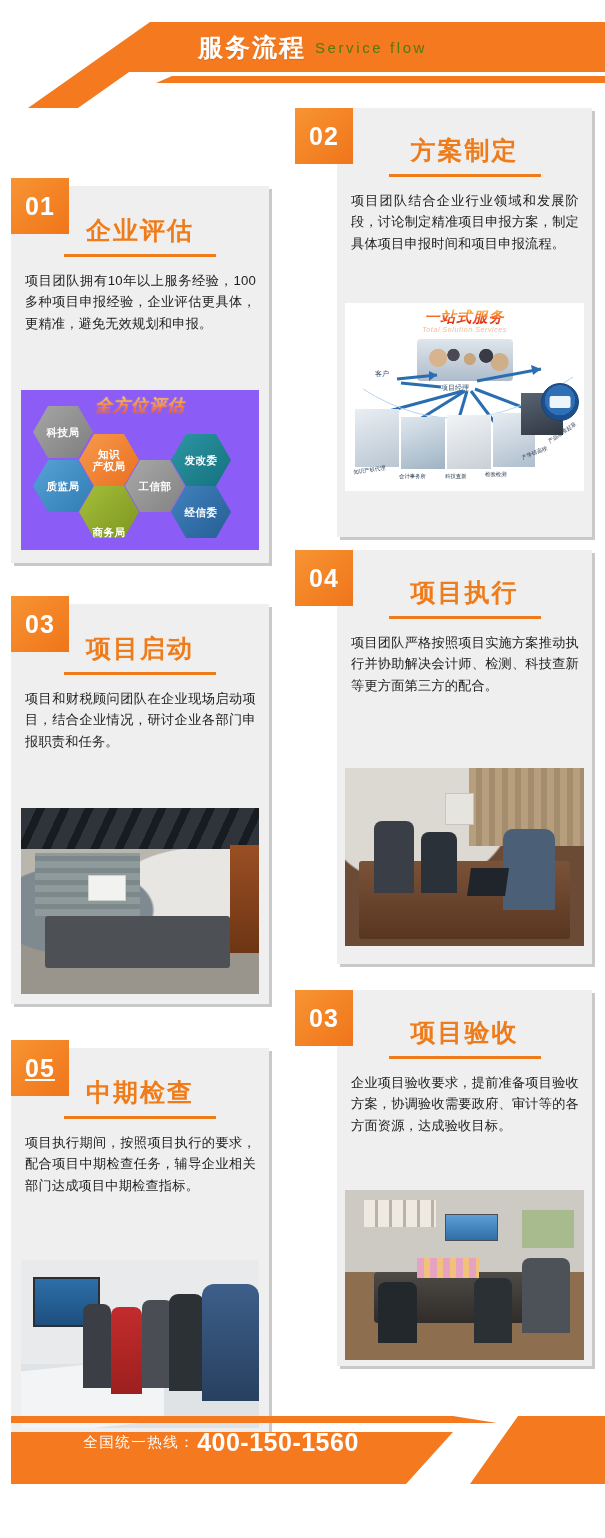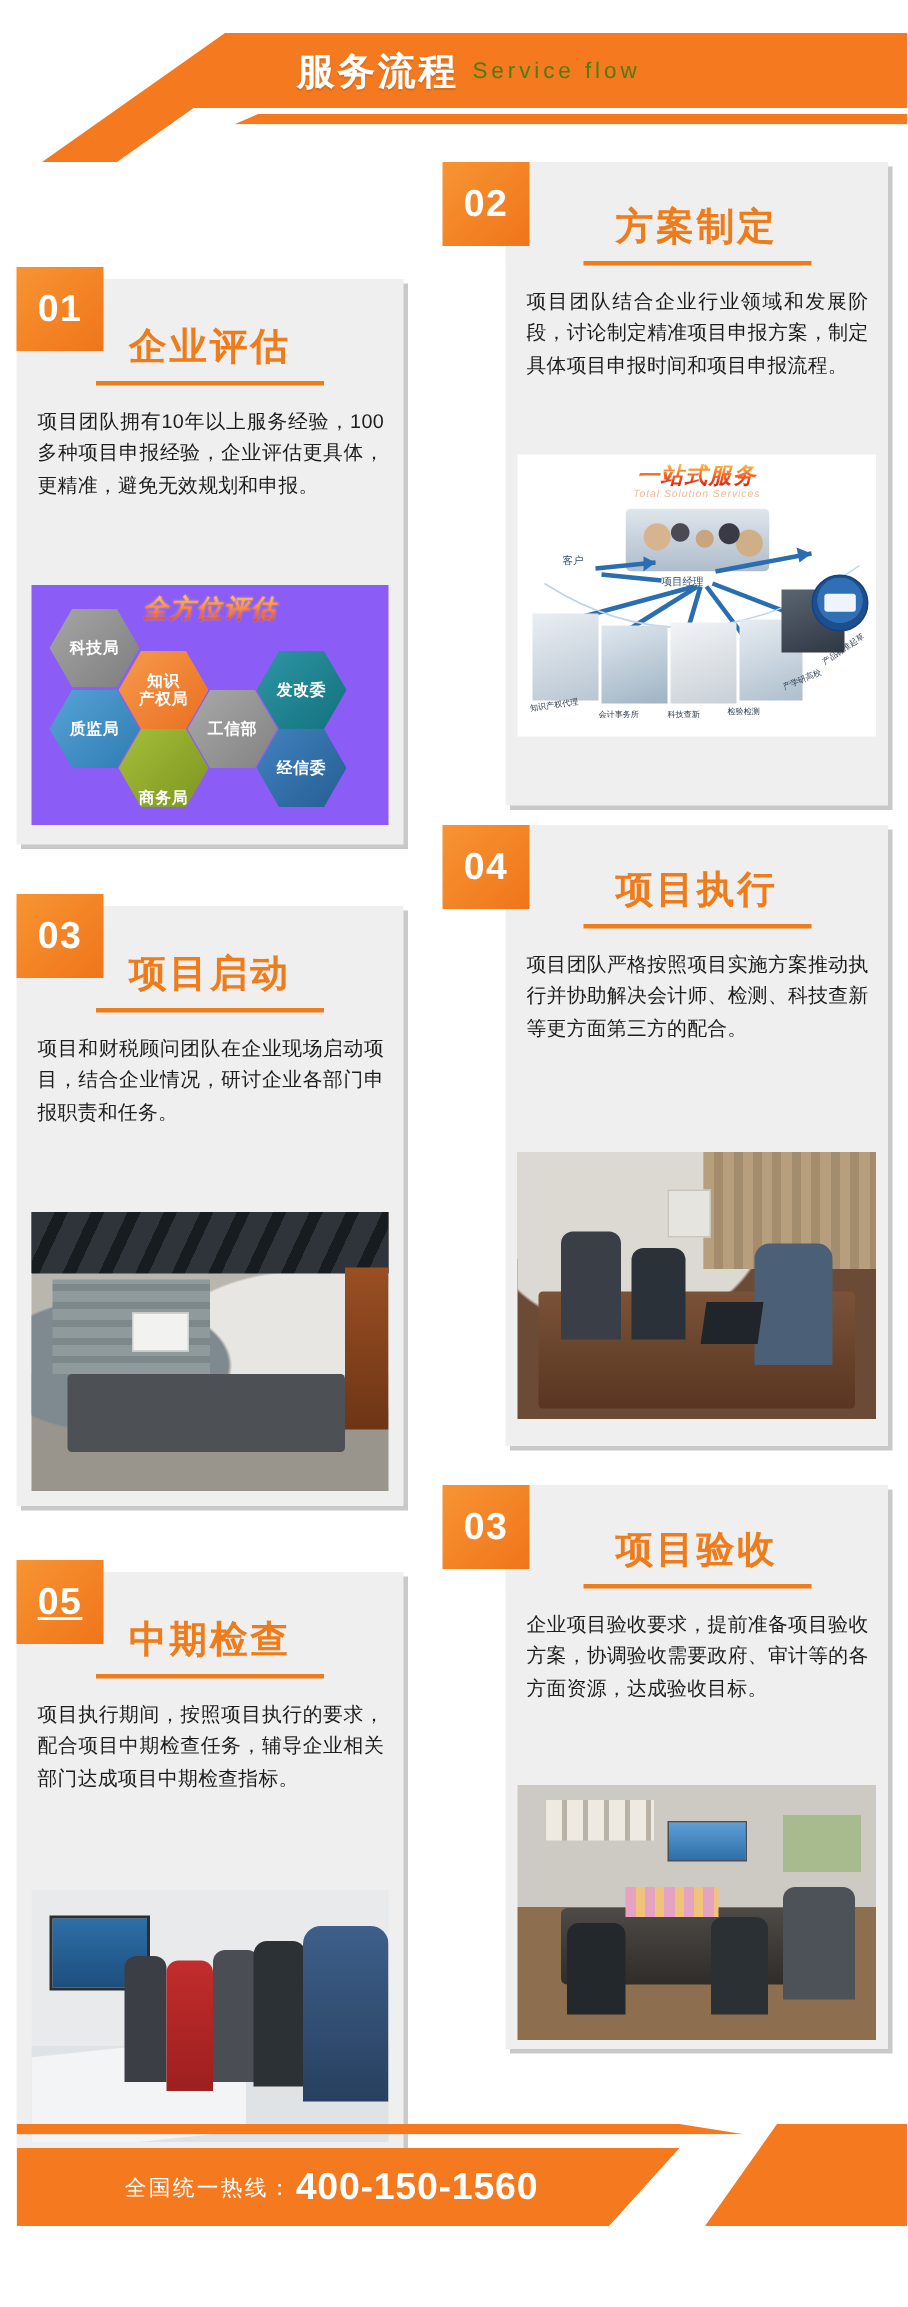--- a/index.html
+++ b/index.html
@@ -149,21 +149,21 @@
     position:absolute; left:11px; top:16px; width:583px; height:52px;
     background:#f4791f;
     clip-path: polygon(0 0, 442px 0, 395px 52px, 0 52px);
   }
   .ft-wedge {
     position:absolute; left:430px; top:0px; width:175px; height:68px;
     background:#f4791f;
     clip-path: polygon(88px 0, 175px 0, 175px 68px, 40px 68px);
   }
   .ft-text {
-    position:absolute; left:11px; top:16px; width:420px; height:52px;
+    position:absolute; left:11px; top:0; width:420px; height:52px;
     display:flex; align-items:center; justify-content:center; gap:2px;
   }
   .ft-cn { color:#ffffff; font-size:14.5px; letter-spacing:1.5px; }
   .ft-num { color:#ffffff; font-size:25px; font-weight:bold; letter-spacing:.5px; }
 </style>
 </head>
 <body>
 
 <div class="header">
   <div class="hdr-wedge"></div>

